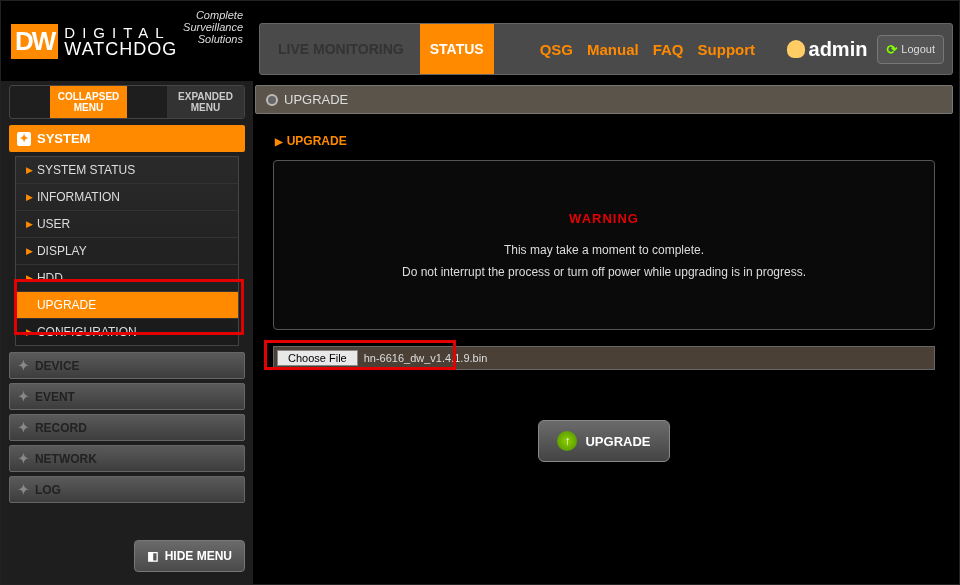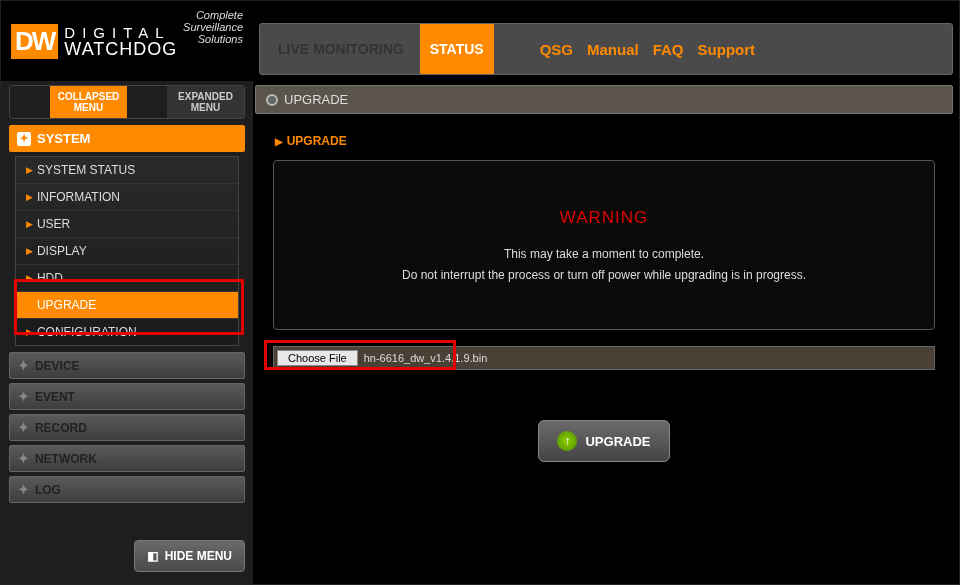--- a/index.html
+++ b/index.html
@@ -299,24 +299,24 @@
     align-items: center;
     justify-content: center;
     text-align: center;
     padding: 14px;
     font-size: 12px;
     color: #ddd;
     line-height: 1.8;
   }
   .warning {
     color: #e30000;
-    font-weight: normal;
+    font-weight: bold;
     letter-spacing: 1px;
     margin-bottom: 10px;
-    font-size: 17px;
+    font-size: 13px;
   }
   .file-row {
     margin: 16px 18px 0 18px;
     background: #4a4036;
     border: 1px solid #666;
     padding: 3px;
     display: flex;
     align-items: center;
     font-size: 11px;
   }
@@ -384,20 +384,30 @@
     </div>
     <div class="header-bar">
       <div class="tab-btn">LIVE MONITORING</div>
       <div class="tab-btn active">STATUS</div>
       <div class="header-links">
         <span>QSG</span>
         <span>Manual</span>
         <span>FAQ</span>
         <span>Support</span>
       </div>
+      <div class="header-right">
+        <div class="user">
+          <span class="user-icon"></span>
+          <span>admin</span>
+        </div>
+        <div class="logout-btn">
+          <span class="logout-icon">⟳</span>
+          <span>Logout</span>
+        </div>
+      </div>
     </div>
   </div>
 
   <div class="body-section">
     <div class="sidebar">
       <div class="menu-toggle">
         <div class="active">COLLAPSED MENU</div>
         <div class="inactive">EXPANDED MENU</div>
       </div>
       <div class="menu-header">

